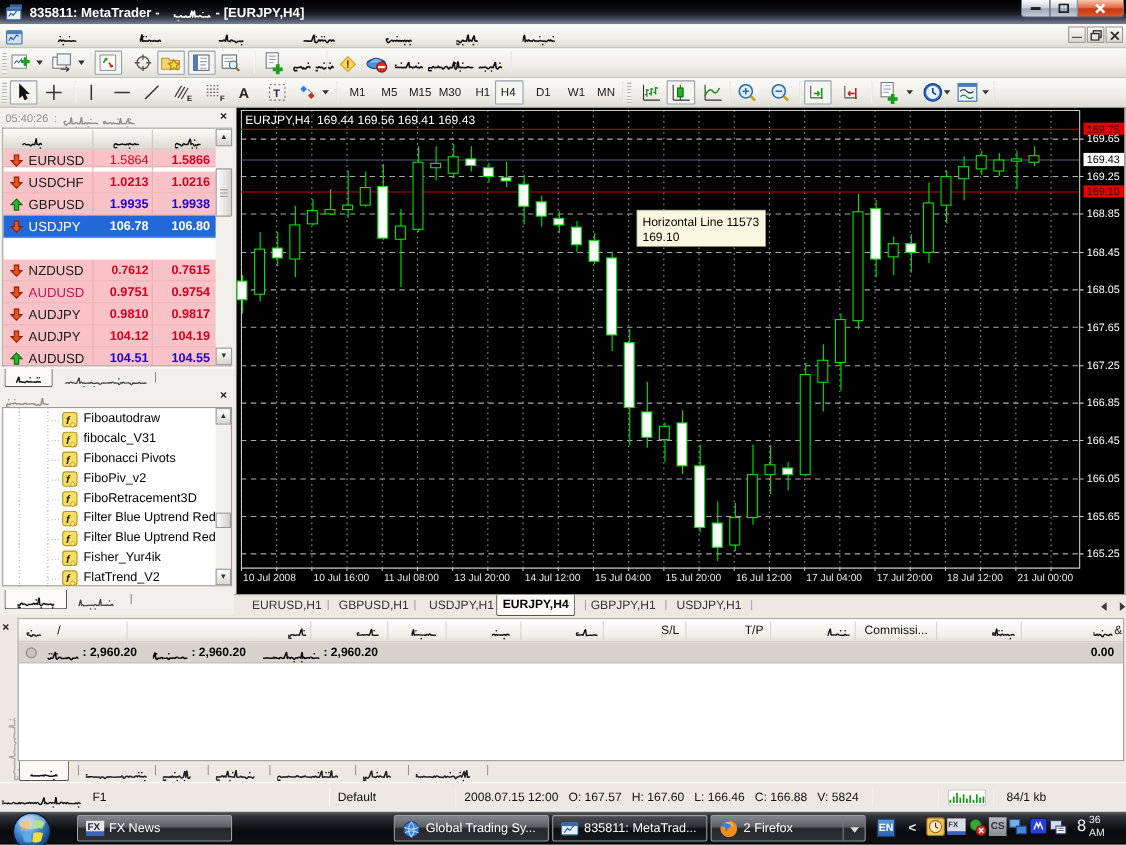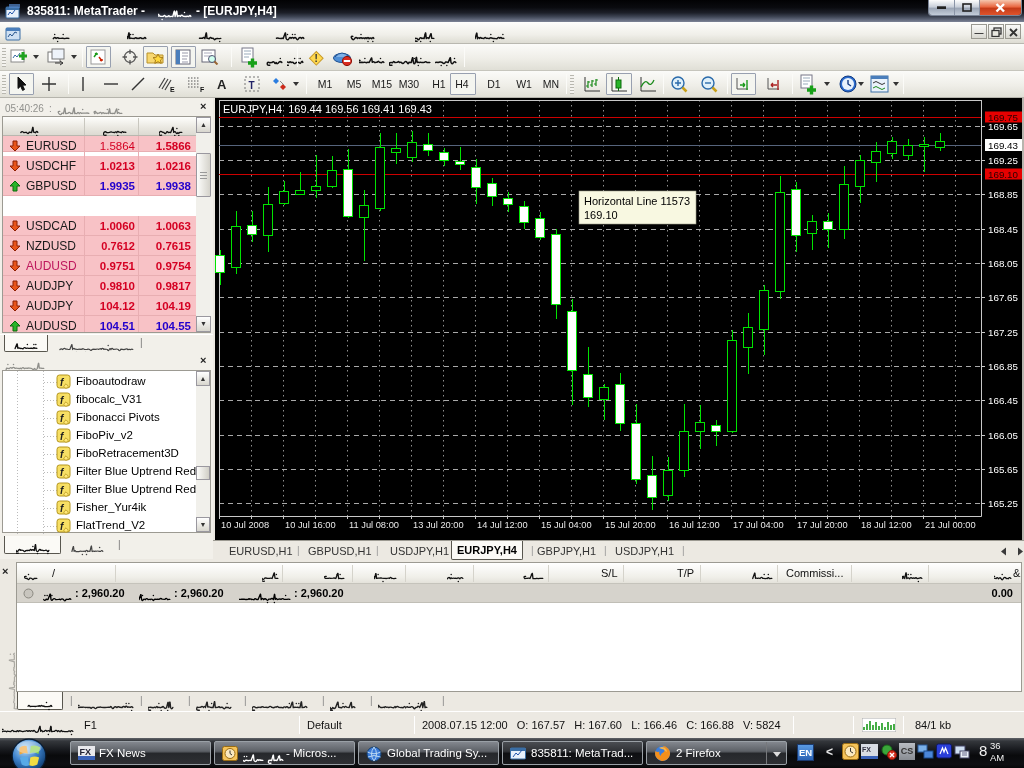--- a/index.html
+++ b/index.html
@@ -486,29 +486,27 @@
       <div class="ab" style="left:0;top:59px;width:207px;height:20px;background:#f8c2c6;border-bottom:1px solid #e8aeb2">
         <svg class="ab" style="left:6px;top:4px" width="12" height="12">
           <path d="M4,11h4V6h3L6,1 1,6h3z" fill="#2ab42a" stroke="#0a6a0a" stroke-width="1"></path>
         </svg>
         <div class="ab" style="left:23px;top:3px;font-size:12px;color:#1a1a1a">GBPUSD</div>
         <div class="ab" style="left:60px;top:3.5px;width:72px;text-align:right;font-size:11.5px;font-weight:bold;color:#2200cc">1.9935</div>
         <div class="ab" style="left:116px;top:3.5px;width:72px;text-align:right;font-size:11.5px;font-weight:bold;color:#2200cc">1.9938</div>
         <div class="ab" style="left:81px;top:0;width:1px;height:20px;background:#e8aeb2"></div>
         <div class="ab" style="left:135px;top:0;width:1px;height:20px;background:#e8aeb2"></div>
       </div>
-      <div class="ab" style="left:0;top:99px;width:207px;height:20px;background:#f8c2c6;border-bottom:1px solid #e8aeb2">
+      <div class="ab" style="left:0;top:79px;width:207px;height:20px;background:#2268d8;border-bottom:1px solid #4a82e2">
         <svg class="ab" style="left:6px;top:4px" width="12" height="12">
           <path d="M4,1h4v5h3l-5,5-5,-5h3z" fill="#e8541a" stroke="#8e1e00" stroke-width="1"></path>
         </svg>
-        <div class="ab" style="left:23px;top:3px;font-size:12px;color:#1a1a1a">USDCAD</div>
-        <div class="ab" style="left:60px;top:3.5px;width:72px;text-align:right;font-size:11.5px;font-weight:bold;color:#d40022">1.0060</div>
-        <div class="ab" style="left:116px;top:3.5px;width:72px;text-align:right;font-size:11.5px;font-weight:bold;color:#d40022">1.0063</div>
-        <div class="ab" style="left:81px;top:0;width:1px;height:20px;background:#e8aeb2"></div>
-        <div class="ab" style="left:135px;top:0;width:1px;height:20px;background:#e8aeb2"></div>
+        <div class="ab" style="left:23px;top:3px;font-size:12px;color:#fff">USDJPY</div>
+        <div class="ab" style="left:60px;top:3.5px;width:72px;text-align:right;font-size:11.5px;font-weight:bold;color:#fff">106.78</div>
+        <div class="ab" style="left:116px;top:3.5px;width:72px;text-align:right;font-size:11.5px;font-weight:bold;color:#fff">106.80</div>
       </div>
       <div class="ab" style="left:0;top:119px;width:207px;height:20px;background:#f8c2c6;border-bottom:1px solid #e8aeb2">
         <svg class="ab" style="left:6px;top:4px" width="12" height="12">
           <path d="M4,1h4v5h3l-5,5-5,-5h3z" fill="#e8541a" stroke="#8e1e00" stroke-width="1"></path>
         </svg>
         <div class="ab" style="left:23px;top:3px;font-size:12px;color:#1a1a1a">NZDUSD</div>
         <div class="ab" style="left:60px;top:3.5px;width:72px;text-align:right;font-size:11px;font-weight:bold;color:#d40022">0.7612</div>
         <div class="ab" style="left:116px;top:3.5px;width:72px;text-align:right;font-size:11.5px;font-weight:bold;color:#d40022">0.7615</div>
         <div class="ab" style="left:81px;top:0;width:1px;height:20px;background:#e8aeb2"></div>
         <div class="ab" style="left:135px;top:0;width:1px;height:20px;background:#e8aeb2"></div>
@@ -879,38 +877,20 @@
       <ellipse cx="19" cy="9.5" rx="12.5" ry="6.5" fill="#fff" opacity="0.35"></ellipse>
     </svg>
     <div class="ab" style="left:70px;top:3px;width:141px;height:24px;background:linear-gradient(180deg,#83878e 0%,#5d6167 42%,#26282c 52%,#2e3034 100%);border:1px solid #9aa0a6;border-radius:2px;overflow:hidden">
       <svg class="ab" style="left:7px;top:4px" width="17" height="15">
         <rect x="0" y="0" width="17" height="10" fill="#e8e8ec"></rect>
         <text x="1.5" y="8.5" font-size="9" font-weight="bold" fill="#223">FX</text>
         <rect x="0" y="10" width="17" height="4" fill="#3a62b8"></rect>
       </svg>
       <div class="ab" style="left:28px;top:5px;color:#fff;font-size:11.5px">FX News</div>
     </div>
-    <div class="ab" style="left:214px;top:3px;width:141px;height:24px;background:linear-gradient(180deg,#83878e 0%,#5d6167 42%,#26282c 52%,#2e3034 100%);border:1px solid #9aa0a6;border-radius:2px;overflow:hidden">
-      <svg class="ab" style="left:7px;top:4px" width="16" height="15">
-        <rect x="0.5" y="0.5" width="15" height="14" rx="2" fill="#f5c35a" stroke="#9a6d14"></rect>
-        <circle cx="8" cy="7.5" r="5" fill="#fbe9bf" stroke="#9a6d14"></circle>
-        <path d="M8,4.5v3l2,1.5" stroke="#333" fill="none"></path>
-      </svg>
-      <div class="ab" style="left:28px;top:6px"><svg width="21" height="14" viewBox="0 0 21 14" style="vertical-align:middle">
-          <path d="M19.8,9.4Q18.7,9.1 17.6,9.3Q16.7,8.2 15.9,9.5Q14.8,7.9 13.7,9.6Q12.4,11.7 11.0,9.5L10.4,4.0M10.1,4.0L8.1,9.5Q6.7,9.2 5.2,9.7Q3.7,9.0 2.3,9.4Q1.3,11.2 0.3,9.5" fill="none" stroke="#fff" stroke-width="1.35" stroke-linecap="round" stroke-linejoin="round"></path>
-          <circle cx="3.7" cy="5.4" r="0.75" fill="#fff"></circle>
-          <circle cx="1.3" cy="5.4" r="0.75" fill="#fff"></circle>
-        </svg></div>
-      <div class="ab" style="left:52px;top:6px"><svg width="17" height="14" viewBox="0 0 17 14" style="vertical-align:middle">
-          <path d="M15.8,9.4Q14.4,7.7 13.1,9.3L12.5,5.0M12.2,5.0L10.0,9.5Q8.5,9.0 7.0,9.6L6.4,4.2M6.1,4.2L4.6,9.5Q3.2,9.0 1.8,9.5Q0.4,12.8 4.0,12.2" fill="none" stroke="#fff" stroke-width="1.35" stroke-linecap="round" stroke-linejoin="round"></path>
-          <circle cx="11.5" cy="5.4" r="0.75" fill="#fff"></circle>
-          <circle cx="3.2" cy="12.6" r="0.75" fill="#fff"></circle>
-        </svg></div>
-      <div class="ab" style="left:71px;top:5px;color:#fff;font-size:11.5px">- Micros...</div>
-    </div>
     <div class="ab" style="left:358px;top:3px;width:141px;height:24px;background:linear-gradient(180deg,#83878e 0%,#5d6167 42%,#26282c 52%,#2e3034 100%);border:1px solid #9aa0a6;border-radius:2px;overflow:hidden">
       <svg class="ab" style="left:7px;top:4px" width="16" height="16">
         <circle cx="8" cy="8" r="7" fill="#3a7ad8" stroke="#17406e"></circle>
         <path d="M1.5,6q6.5,3.5 13,0M2,11q6,-3 12.5,0M8,1q-5,7 0,14M8,1q5,7 0,14" stroke="#bcd8f2" fill="none" stroke-width="1"></path>
       </svg>
       <div class="ab" style="left:28px;top:5px;color:#fff;font-size:11.5px">Global Trading Sy...</div>
     </div>
     <div class="ab" style="left:502px;top:3px;width:141px;height:24px;background:linear-gradient(180deg,#4a4d52 0%,#303236 42%,#0e0f12 52%,#17181b 100%);border:1px solid #9aa0a6;border-radius:2px;overflow:hidden">
       <svg class="ab" style="left:7px;top:4px" width="16" height="15">
         <rect x="0.5" y="2" width="15" height="11" rx="1" fill="#e8f0fa" stroke="#3a6ea5"></rect>

